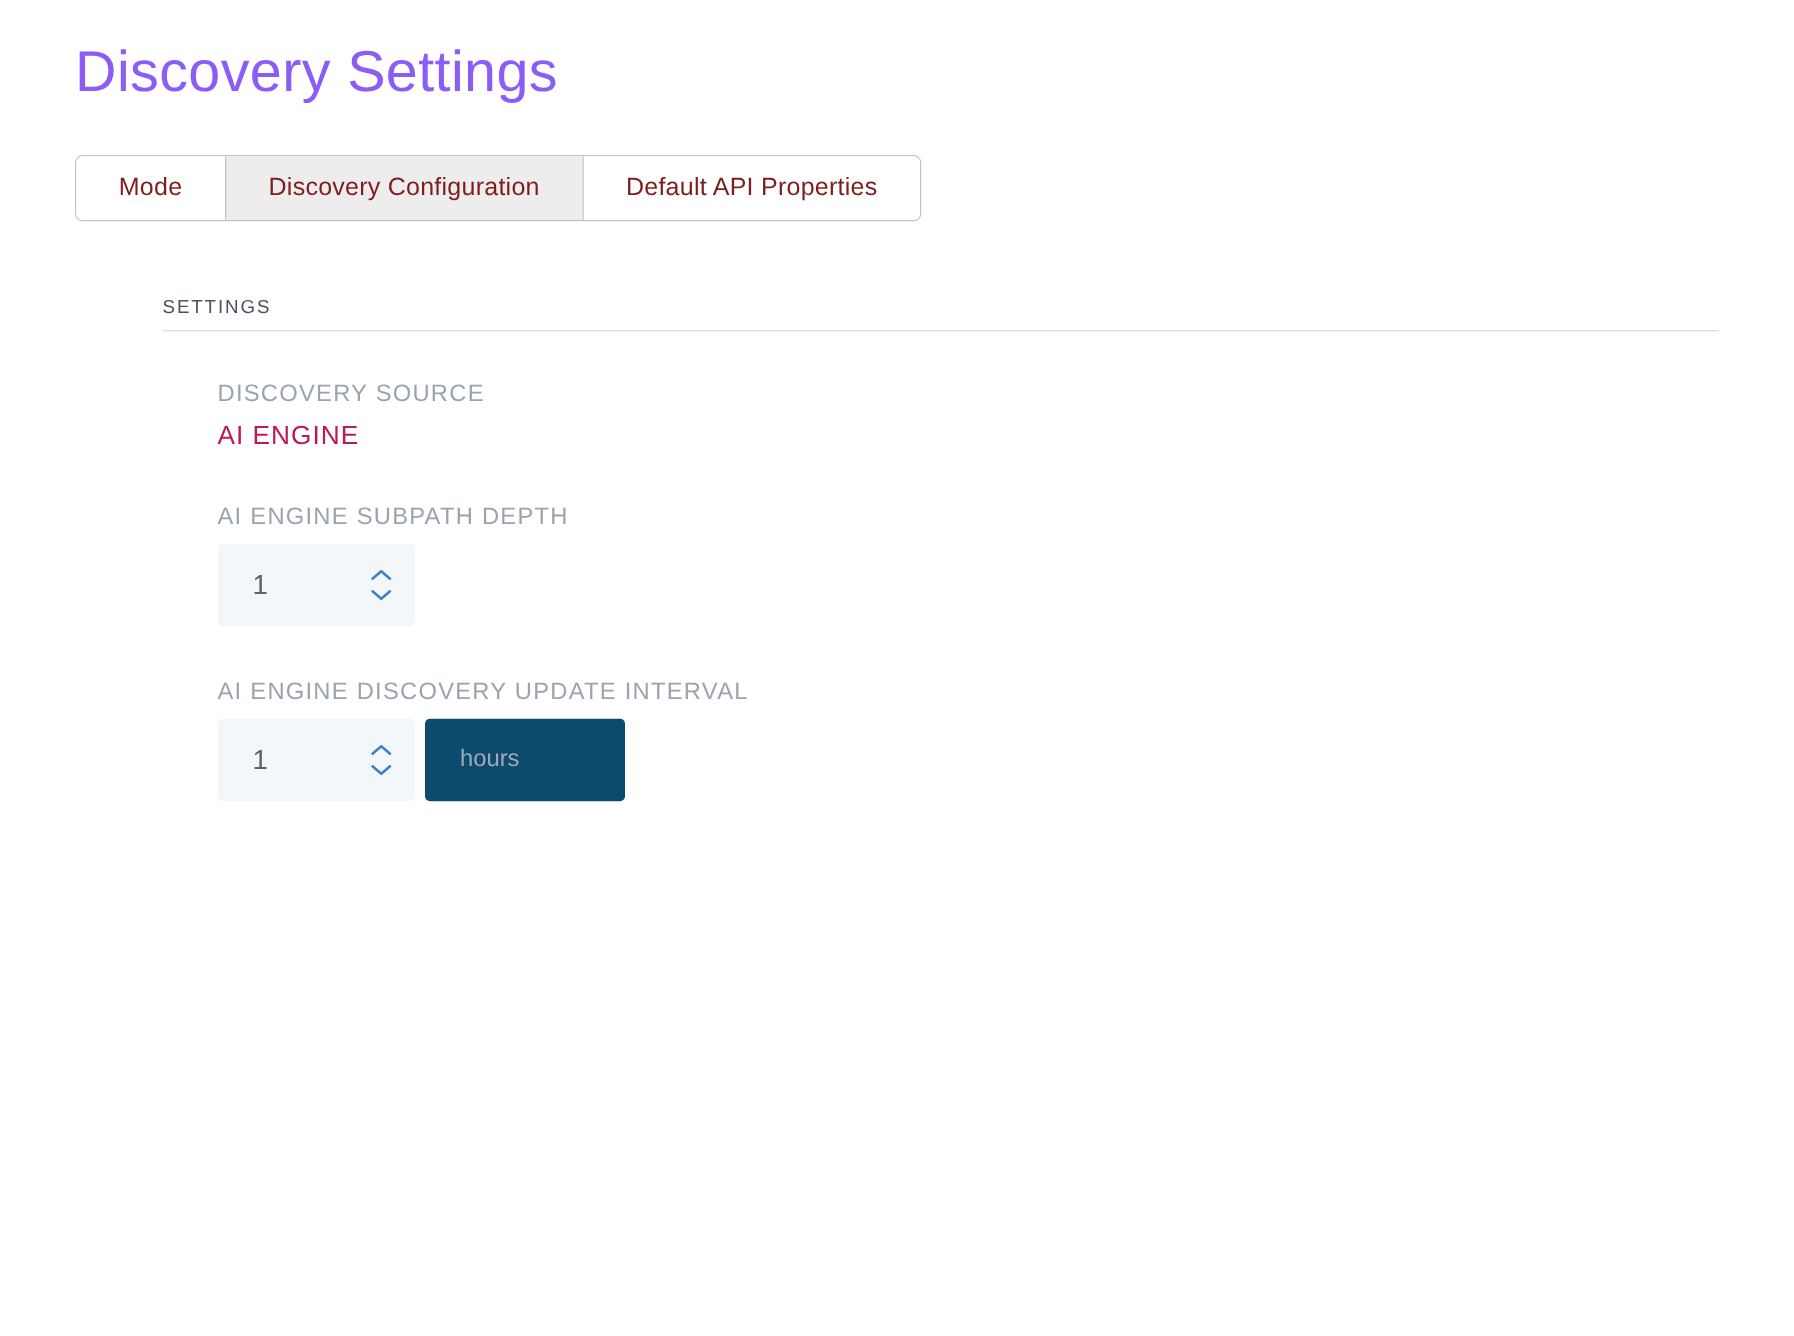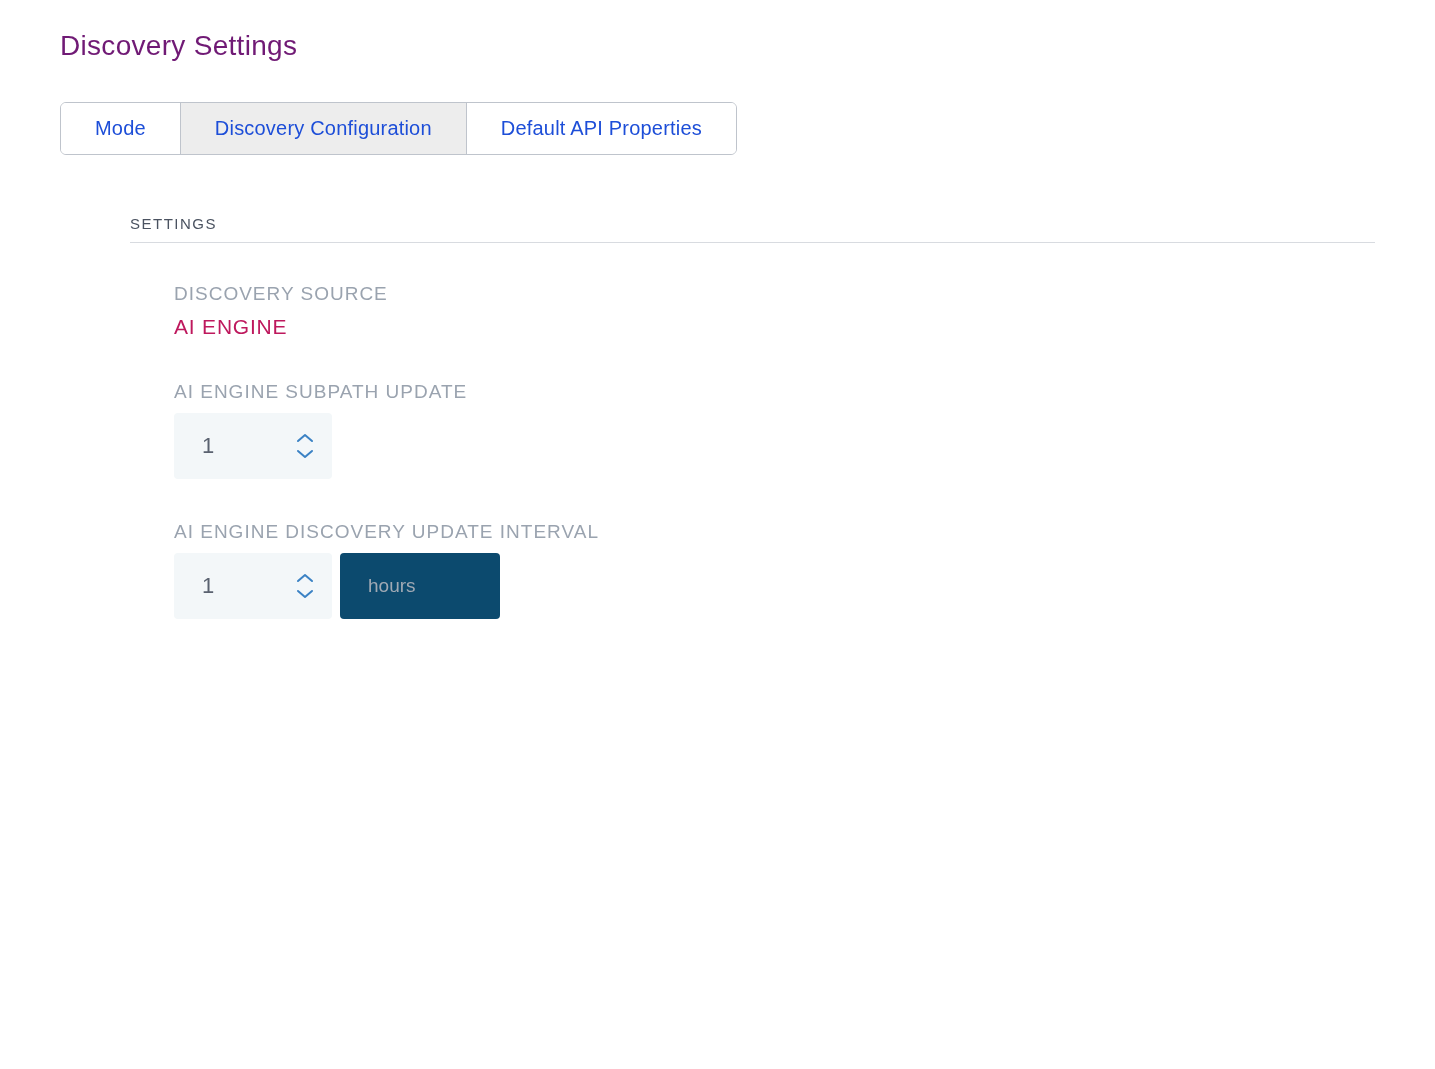--- a/index.html
+++ b/index.html
@@ -4,37 +4,37 @@
 <style>
   * { box-sizing: border-box; margin: 0; padding: 0; }
   body {
     font-family: -apple-system, BlinkMacSystemFont, "Segoe UI", Helvetica, Arial, sans-serif;
     background: #fff;
     color: #2d3440;
     padding: 30px 60px;
     width: 1435px;
   }
   h1.page-title {
-    font-size: 28px;
+    font-size: 46px;
     font-weight: 400;
-    color: #701a75;
+    color: #8b5cf6;
     letter-spacing: 0.3px;
     margin-bottom: 40px;
   }
   .tabs {
     display: inline-flex;
     border: 1px solid #bfc4cc;
     border-radius: 6px;
     overflow: hidden;
     margin-bottom: 60px;
   }
   .tab {
     padding: 14px 34px;
     font-size: 20px;
-    color: #1d4ed8;
+    color: #7f1d1d;
     background: #fff;
     border: none;
     cursor: pointer;
     font-family: inherit;
     letter-spacing: 0.2px;
   }
   .tab + .tab { border-left: 1px solid #bfc4cc; }
   .tab.active { background: #ededed; }
   .settings-block { padding-left: 70px; padding-right: 0; }
   .section-heading {
@@ -127,21 +127,21 @@
 
   <div class="fields">
 
     <div class="field">
       <div class="field-label">DISCOVERY SOURCE</div>
       <div class="field-value">AI ENGINE</div>
     </div>
 
 
     <div class="field">
-      <div class="field-label">AI ENGINE SUBPATH UPDATE</div>
+      <div class="field-label">AI ENGINE SUBPATH DEPTH</div>
       <div class="stepper-row">
         <div class="stepper">
           <span class="num">1</span>
           <div class="arrows">
             <button class="arrow-btn">
               <svg width="18" height="10" viewBox="0 0 18 10">
                   <polyline points="2,8 9,2 16,8" fill="none" stroke="#3b82c4" stroke-width="2" stroke-linecap="round" stroke-linejoin="round"></polyline>
                 </svg>
             </button>
             <button class="arrow-btn">

